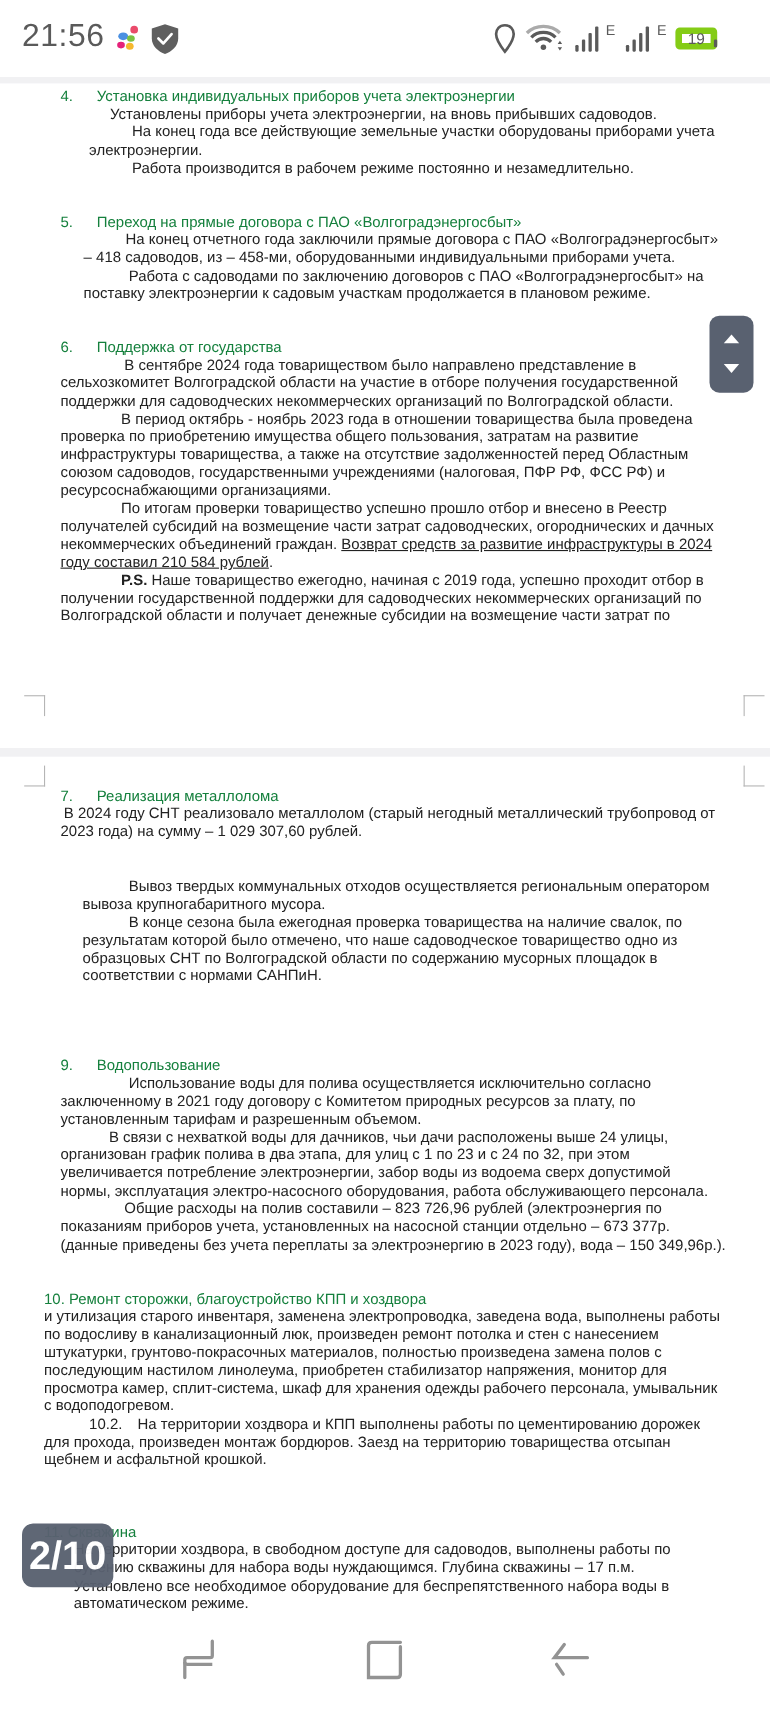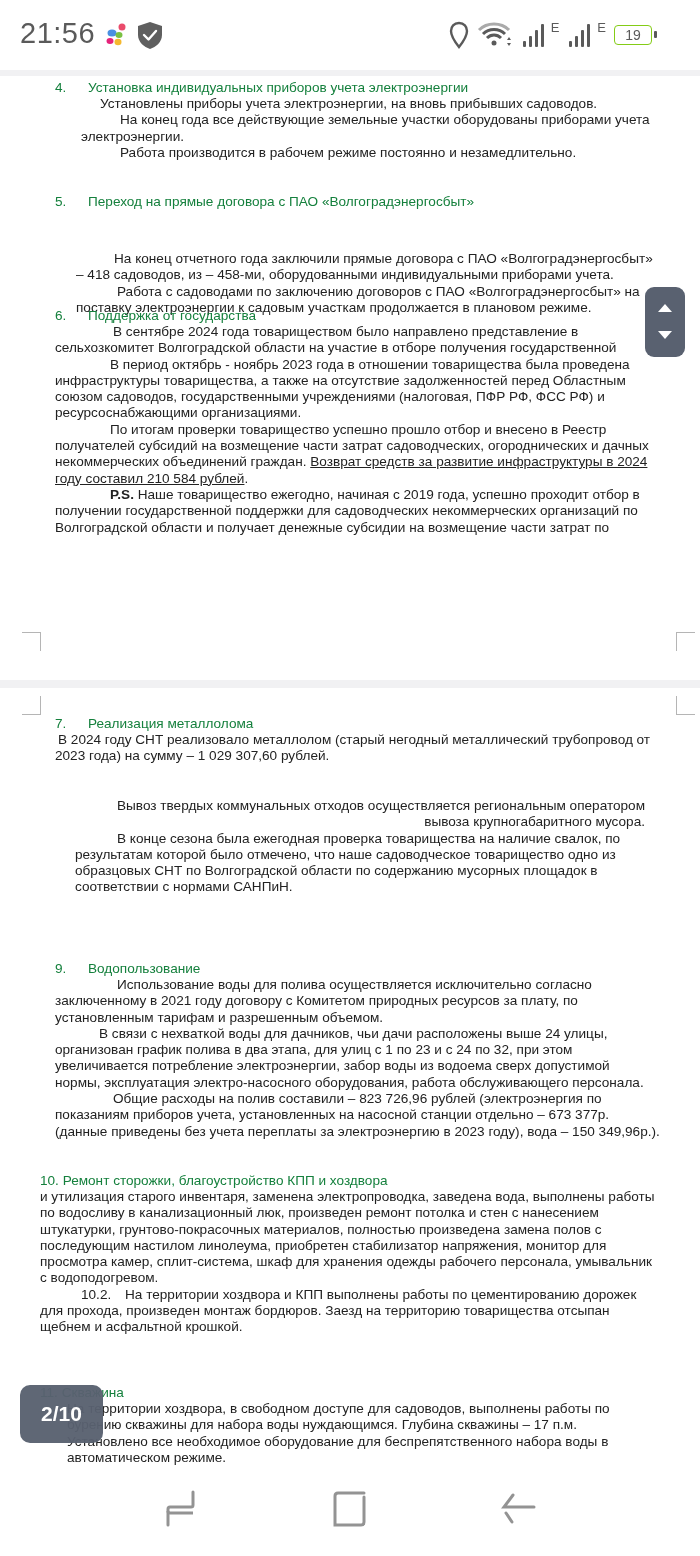--- a/index.html
+++ b/index.html
@@ -3,40 +3,40 @@
 <meta charset="utf-8">
 <style>
   html, body { margin:0; padding:0; }
   body { width:700px; height:1556px; background:#ffffff; position:relative; overflow:hidden;
          font-family:"Liberation Sans", sans-serif; color:#222; }
   .statusbar { position:absolute; left:0; top:0; width:700px; height:70px; background:#fff; }
   .sb-time { position:absolute; left:20px; top:17px; font-size:29px; color:#5a5a5a; letter-spacing:0.5px; }
   .sb-app { position:absolute; left:104px; top:22px; width:24px; height:26px; }
   .sb-shield { position:absolute; left:135px; top:20px; width:30px; height:30px; }
   .sb-right { position:absolute; right:48px; top:20px; height:30px; display:flex; align-items:center; gap:8px; }
-  .battery { width:38px; height:20px; border:1px solid #84cc16; border-radius:4px; box-sizing:border-box;
+  .battery { width:38px; height:20px; border:6px solid #84cc16; border-radius:4px; box-sizing:border-box;
              font-size:14px; color:#5a5a5a; display:flex; align-items:center; justify-content:center; position:relative; }
   .battery:after { content:""; position:absolute; right:-6px; top:5px; width:3px; height:7px; background:#5a5a5a; border-radius:1px; }
 
   .page { position:absolute; left:0; width:700px; background:#fff; }
   .gap { position:absolute; left:0; width:700px; background:#f1f1f3; }
   .corner { position:absolute; width:18px; height:18px; border-color:#b5b5b5; border-style:solid; border-width:0; }
 
   .doc { position:absolute; font-size:13.6px; line-height:16.3px; color:#222; white-space:nowrap; }
   .h { color:#15803d; font-size:13.6px; line-height:16px; }
   .h .num { display:inline-block; width:33px; }
   .u { text-decoration:underline; }
   .b { font-weight:bold; }
 
   .scroller { position:absolute; left:645px; top:287px; width:40px; height:70px; background:#596170; border-radius:9px; }
   .scroller .tri-up { position:absolute; left:13px; top:17px; width:0; height:0; border-left:7px solid transparent; border-right:7px solid transparent; border-bottom:8px solid #fff; }
   .scroller .tri-dn { position:absolute; left:13px; top:44px; width:0; height:0; border-left:7px solid transparent; border-right:7px solid transparent; border-top:8px solid #fff; }
 
   .pagebadge { position:absolute; left:20px; top:1385px; width:83px; height:58px; background:#596170; opacity:0.96; border-radius:10px;
-               color:#fff; font-size:21px; font-weight:bold; display:flex; align-items:center; justify-content:center; }
+               color:#fff; font-size:36px; font-weight:bold; display:flex; align-items:center; justify-content:center; }
 
   .navbar { position:absolute; left:0; top:1475px; width:700px; height:81px; background:#fff; }
 </style>
 </head>
 <body>
 
 <div class="statusbar">
   <span class="sb-time">21:56</span>
   <svg class="sb-app" viewBox="0 0 24 26">
     <circle cx="18" cy="5" r="3.5" fill="#ea4b6b"></circle>
@@ -95,52 +95,54 @@
 <div class="doc" style="left:55px;top:80px;">
   <div class="h"><span class="num">4.</span><span>Установка индивидуальных приборов учета электроэнергии</span></div>
   <div style="padding-left:45px;">Установлены приборы учета электроэнергии, на вновь прибывших садоводов.</div>
   <div style="padding-left:65px;">На конец года все действующие земельные участки оборудованы приборами учета</div>
   <div style="padding-left:26px;">электроэнергии.</div>
   <div style="padding-left:65px;">Работа производится в рабочем режиме постоянно и незамедлительно.</div>
 </div>
 
 <div class="doc" style="left:55px;top:194px;">
   <div class="h"><span class="num">5.</span><span>Переход на прямые договора с ПАО «Волгоградэнергосбыт»</span></div>
-  <div style="padding-left:59px;margin-top:41px;">На конец отчетного года заключили прямые договора с ПАО «Волгоградэнергосбыт»</div>
+  <div style="padding-left:59px;">На конец отчетного года заключили прямые договора с ПАО «Волгоградэнергосбыт»</div>
   <div style="padding-left:21px;">– 418 садоводов, из – 458-ми, оборудованными индивидуальными приборами учета.</div>
   <div style="padding-left:62px;">Работа с садоводами по заключению договоров с ПАО «Волгоградэнергосбыт» на</div>
   <div style="padding-left:21px;">поставку электроэнергии к садовым участкам продолжается в плановом режиме.</div>
 </div>
 
 <div class="doc" style="left:55px;top:308px;">
   <div class="h"><span class="num">6.</span><span>Поддержка от государства</span></div>
   <div style="padding-left:58px;">В сентябре 2024 года товариществом было направлено представление в</div>
   <div>сельхозкомитет Волгоградской области на участие в отборе получения государственной</div>
+  <div>поддержки для садоводческих некоммерческих организаций по Волгоградской области.</div>
   <div style="padding-left:55px;">В период октябрь - ноябрь 2023 года в отношении товарищества была проведена</div>
+  <div>проверка по приобретению имущества общего пользования, затратам на развитие</div>
   <div>инфраструктуры товарищества, а также на отсутствие задолженностей перед Областным</div>
   <div>союзом садоводов, государственными учреждениями (налоговая, ПФР РФ, ФСС РФ) и</div>
   <div>ресурсоснабжающими организациями.</div>
   <div style="padding-left:55px;">По итогам проверки товарищество успешно прошло отбор и внесено в Реестр</div>
   <div>получателей субсидий на возмещение части затрат садоводческих, огороднических и дачных</div>
   <div><span>некоммерческих объединений граждан.</span> <span class="u">Возврат средств за развитие инфраструктуры в 2024</span></div>
   <div><span class="u">году составил 210 584 рублей</span><span>.</span></div>
   <div style="padding-left:55px;"><span class="b">P.S.</span> <span>Наше товарищество ежегодно, начиная с 2019 года, успешно проходит отбор в</span></div>
   <div>получении государственной поддержки для садоводческих некоммерческих организаций по</div>
   <div>Волгоградской области и получает денежные субсидии на возмещение части затрат по</div>
 </div>
 
 <div class="doc" style="left:55px;top:716px;">
   <div class="h"><span class="num">7.</span><span>Реализация металлолома</span></div>
   <div style="padding-left:3px;">В 2024 году СНТ реализовало металлолом (старый негодный металлический трубопровод от</div>
   <div>2023 года) на сумму – 1 029 307,60 рублей.</div>
 </div>
 
 <div class="doc" style="left:55px;top:798px;">
   <div style="padding-left:62px;">Вывоз твердых коммунальных отходов осуществляется региональным оператором</div>
-  <div style="padding-left:20px;text-align:right;">вывоза крупногабаритного мусора.</div>
+  <div style="padding-left:20px;">вывоза крупногабаритного мусора.</div>
   <div style="padding-left:62px;">В конце сезона была ежегодная проверка товарищества на наличие свалок, по</div>
   <div style="padding-left:20px;">результатам которой было отмечено, что наше садоводческое товарищество одно из</div>
   <div style="padding-left:20px;">образцовых СНТ по Волгоградской области по содержанию мусорных площадок в</div>
   <div style="padding-left:20px;">соответствии с нормами САНПиН.</div>
 </div>
 
 <div class="doc" style="left:55px;top:961px;">
   <div class="h"><span class="num">9.</span><span>Водопользование</span></div>
   <div style="padding-left:62px;">Использование воды для полива осуществляется исключительно согласно</div>
   <div>заключенному в 2021 году договору с Комитетом природных ресурсов за плату, по</div>

